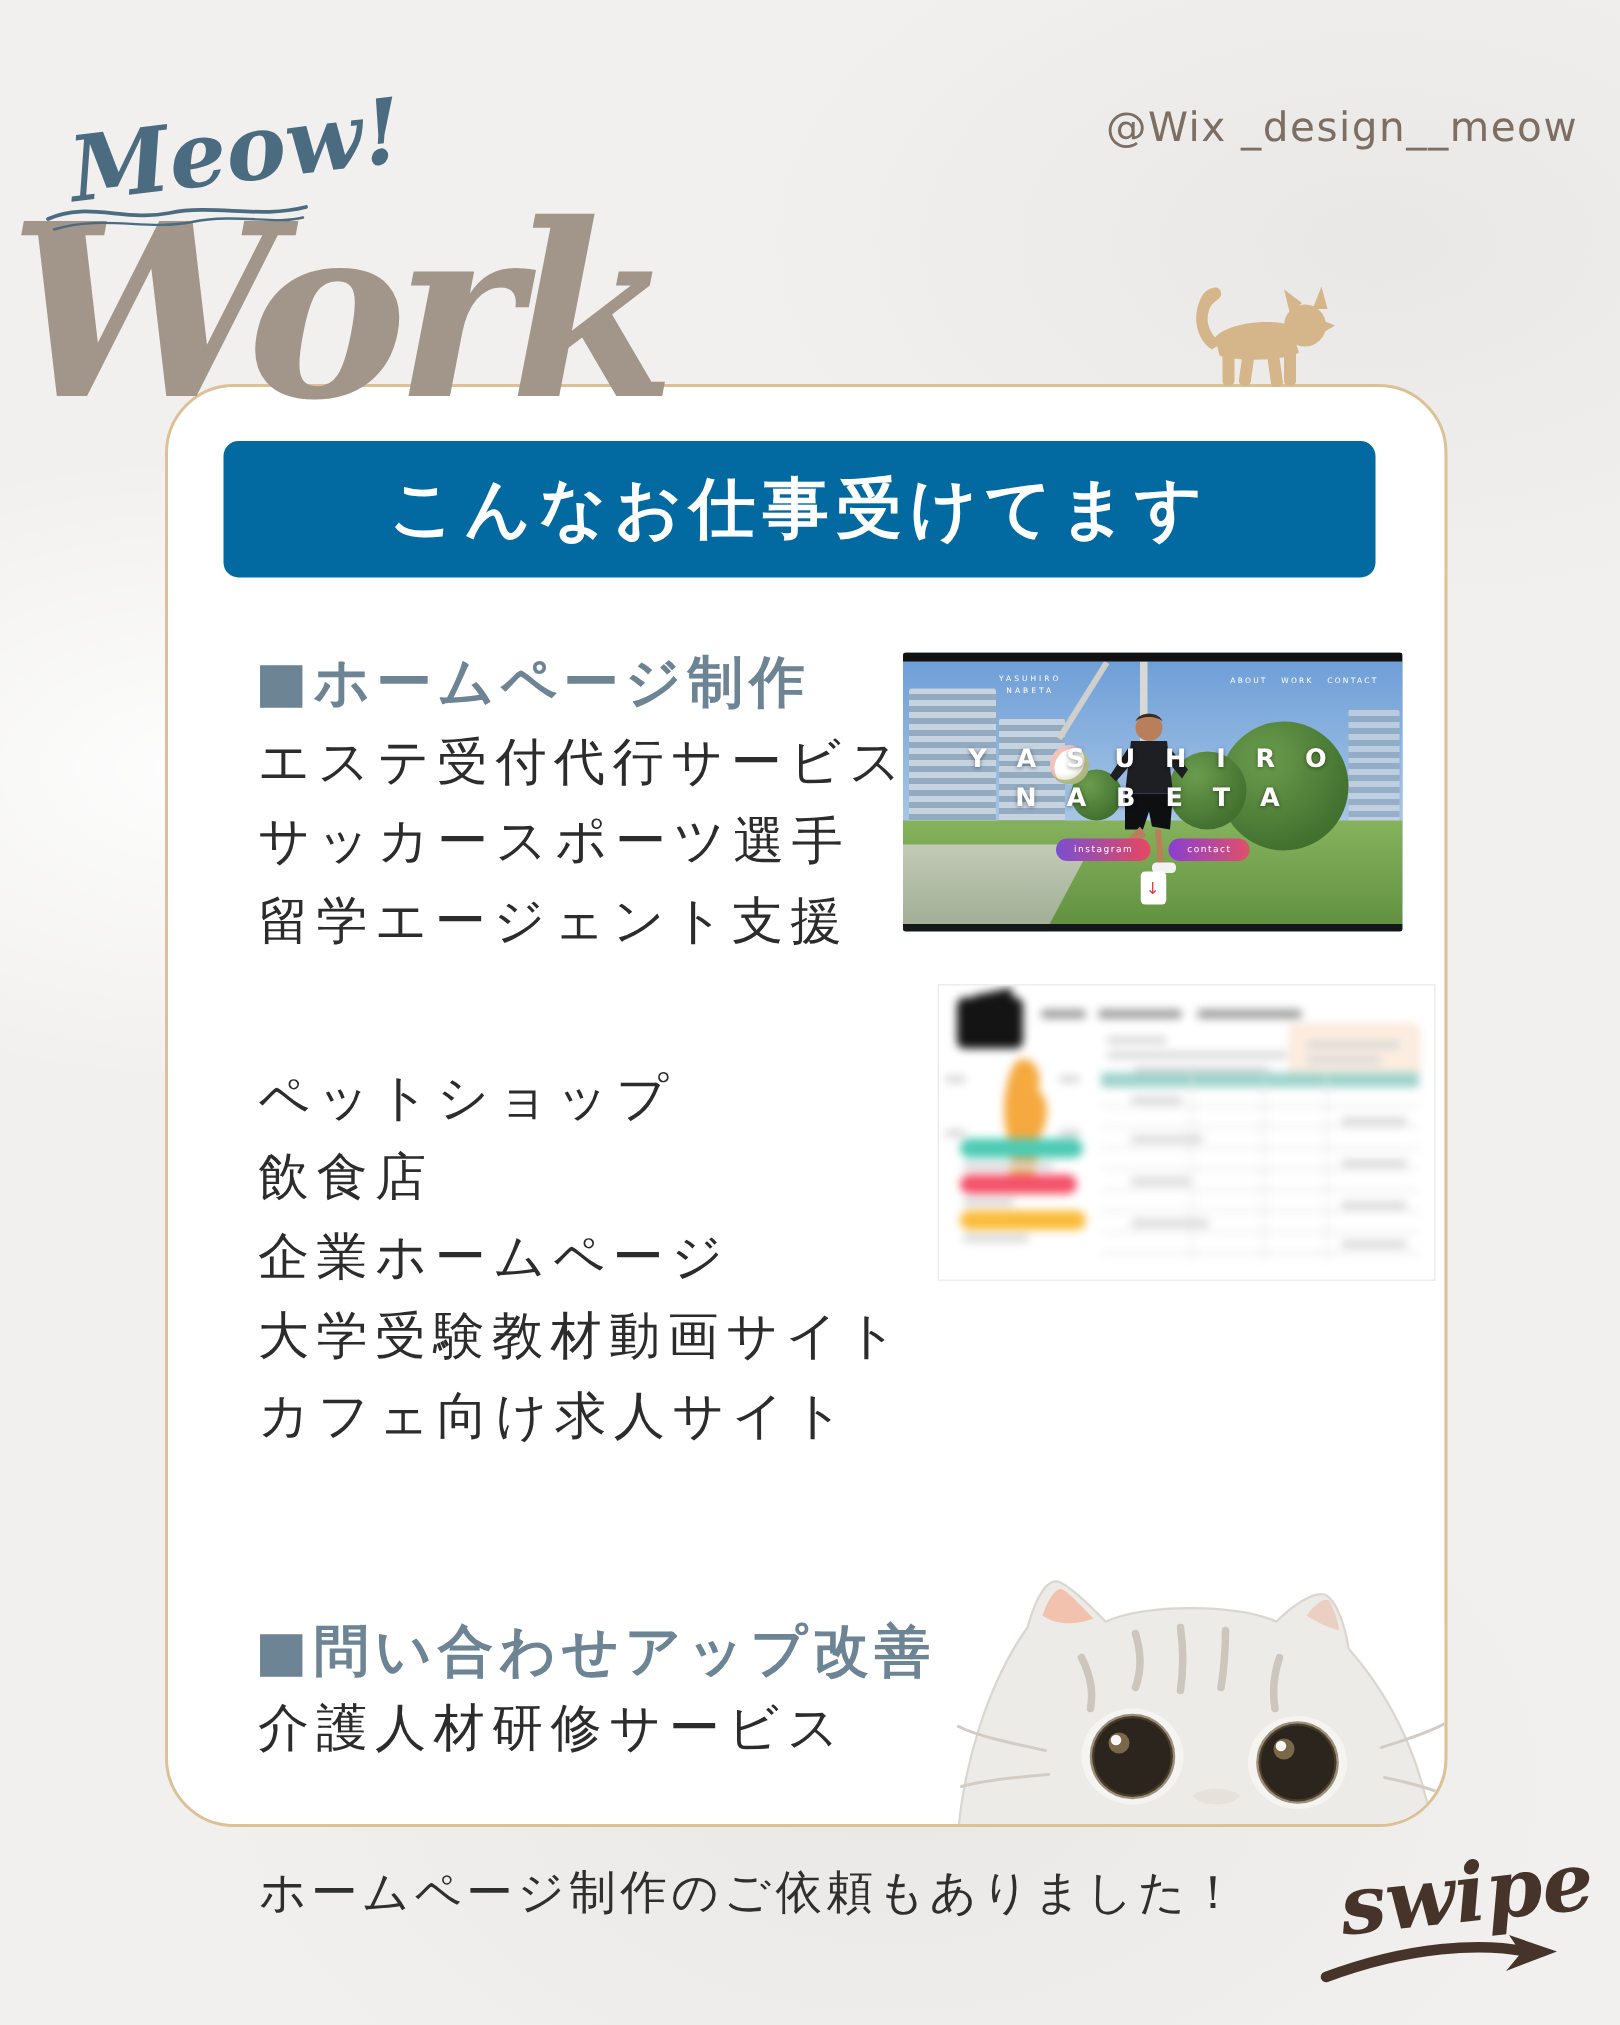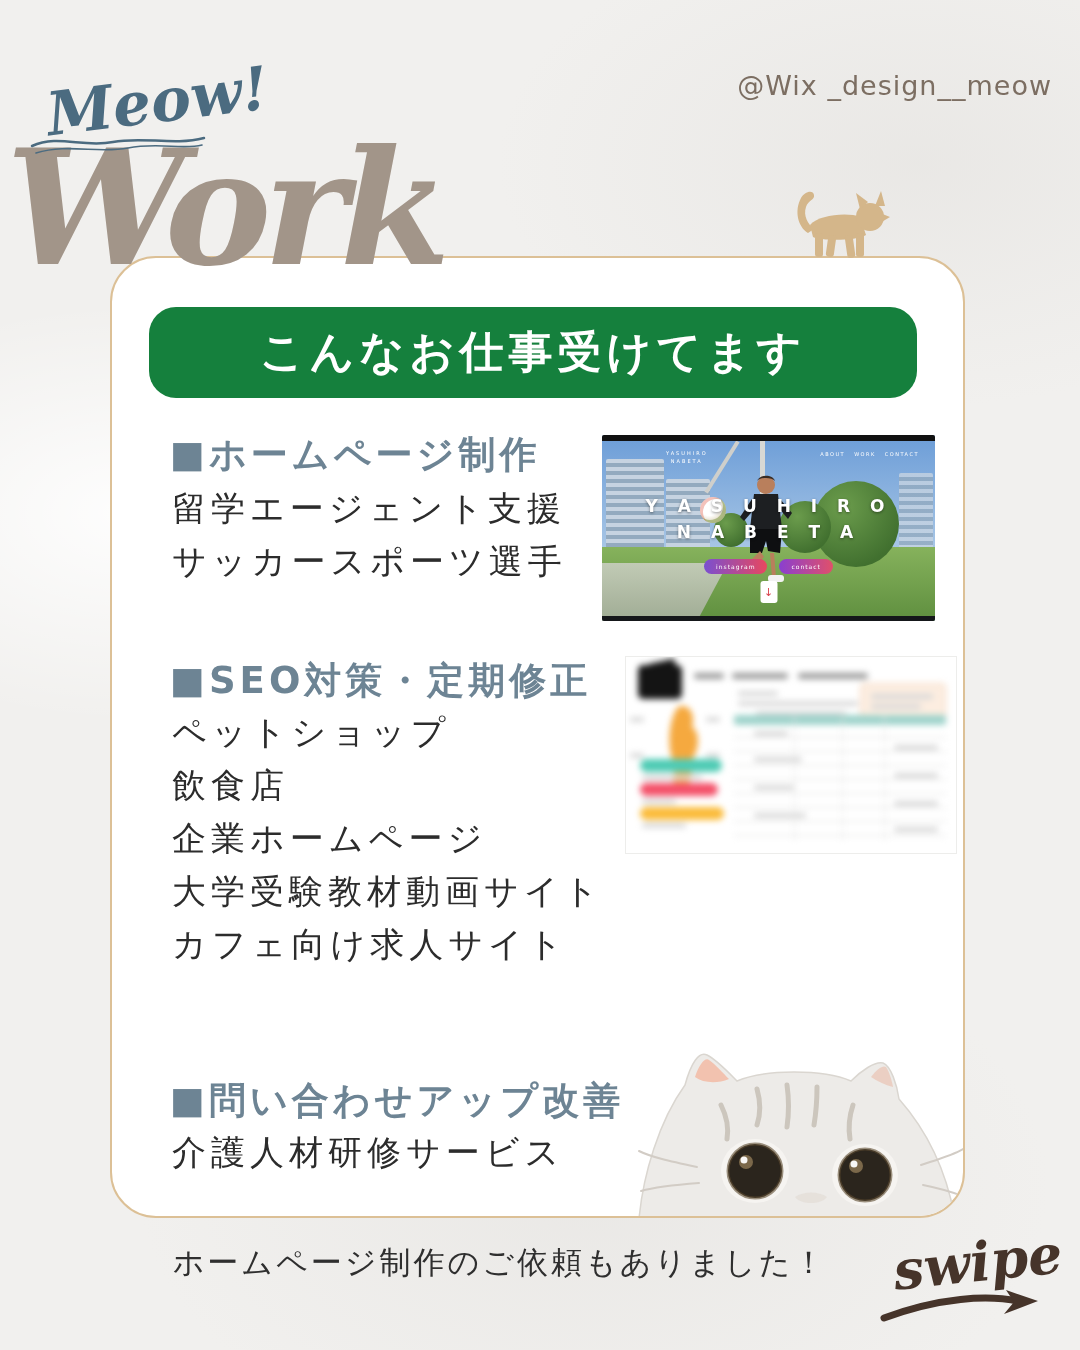--- a/index.html
+++ b/index.html
@@ -39,22 +39,22 @@
   
   .card {
     left:110px; top:256px; width:855px; height:962px;
     background:#ffffff;
     border:2px solid #dcc096;
     border-radius:46px;
     overflow:hidden;
     z-index:2;
   }
   .title-bar {
-    position:absolute; left:37px; top:49px; width:768px; height:91px;
-    background:#15803d; border-radius:27px;
+    position:absolute; left:37px; top:36px; width:768px; height:91px;
+    background:#0369a1; border-radius:10px;
     display:flex; align-items:center; justify-content:center;
     color:#ffffff; font-size:44px; font-weight:bold; letter-spacing:5px;
   }
   .sec-heading {
     position:absolute; left:58px;
     font-size:37px; font-weight:bold; color:#6d8494; letter-spacing:4px;
     white-space:nowrap;
   }
   .sec-list {
     position:absolute; left:60px;
@@ -179,22 +179,23 @@
 </svg>
 
 <div class="abs card">
 
   <div class="title-bar">
     <span>こんなお仕事受けてます</span>
   </div>
 
   <div class="sec-heading h1pos">■ホームページ制作</div>
   <ul class="sec-list l1pos">
+    <li>エステ受付代行サービス</li>
+    <li>サッカースポーツ選手</li>
     <li>留学エージェント支援</li>
-    <li>サッカースポーツ選手</li>
   </ul>
 
   <div class="web-preview">
     <div class="wp-sky"></div>
     <div class="wp-bldg wp-b1"></div>
     <div class="wp-bldg wp-b2"></div>
     <div class="wp-bldg wp-b3"></div>
     <div class="wp-grass"></div>
     <div class="wp-path"></div>
     <div class="wp-tree wp-t1"></div>
@@ -232,21 +233,20 @@
       <button class="wp-pill ig">instagram</button>
       <button class="wp-pill ct">contact</button>
     </div>
     <div class="wp-scroll">
       <span>↓</span>
     </div>
     <div class="wp-topbar"></div>
     <div class="wp-botbar"></div>
   </div>
 
-  <div class="sec-heading h2pos">■SEO対策・定期修正</div>
   <ul class="sec-list l2pos">
     <li>ペットショップ</li>
     <li>飲食店</li>
     <li>企業ホームページ</li>
     <li>大学受験教材動画サイト</li>
     <li>カフェ向け求人サイト</li>
   </ul>
 
   <div class="an-preview">
     <div class="an-blur">

